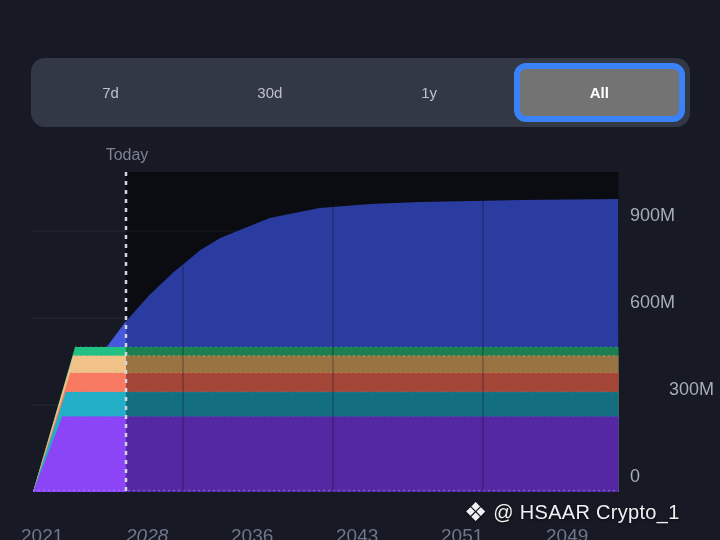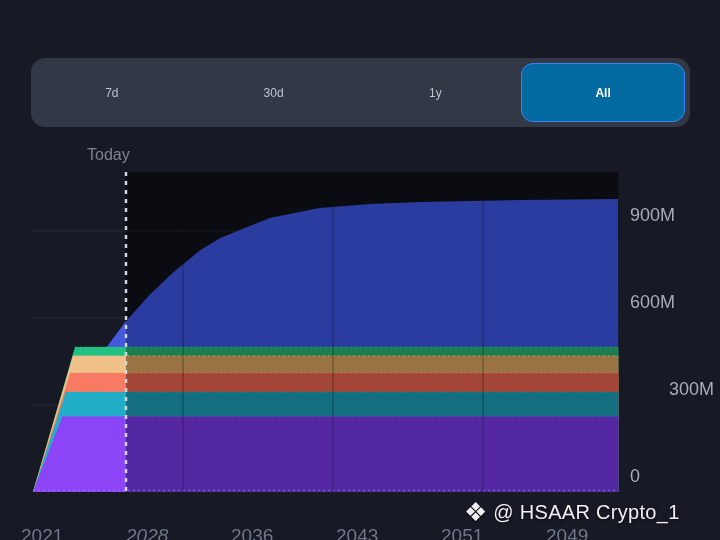--- a/index.html
+++ b/index.html
@@ -3,29 +3,29 @@
 <meta charset="utf-8">
 <style>
   html,body{margin:0;padding:0;background:#171a24;}
   body{width:720px;height:540px;overflow:hidden;font-family:"Liberation Sans",sans-serif;}
   .stage{position:relative;width:720px;height:540px;background:#171a24;}
 
   
   .segmented{position:absolute;left:31px;top:58px;width:659px;height:69px;
     background:#333847;border-radius:14px;display:flex;box-sizing:border-box;}
   .seg-item{flex:1;display:flex;align-items:center;justify-content:center;
-    color:#bdc2cc;font-size:12px;font-weight:500;cursor:pointer;border-radius:12px;}
-  .seg-item.selected{background:#0369a1;border:1px solid #3b82f6;margin:5px;
+    color:#bdc2cc;font-size:15px;font-weight:500;cursor:pointer;border-radius:12px;}
+  .seg-item.selected{background:#737373;border:6px solid #3b82f6;margin:5px;
     color:#ffffff;font-weight:700;}
 
   
   svg.chart{position:absolute;left:0;top:0;width:720px;height:540px;display:block;}
 
   
-  .today-label{position:absolute;left:87px;top:146px;width:80px;text-align:left;
+  .today-label{position:absolute;left:87px;top:146px;width:80px;text-align:center;
     color:#7d8393;font-size:16px;}
   .x-tick{position:absolute;top:525px;width:84px;margin-left:-42px;text-align:left;
     color:#70778a;font-size:19px;}
   .y-tick{position:absolute;left:630px;height:22px;line-height:22px;
     color:#a6acba;font-size:18px;}
 
   
   .watermark{position:absolute;left:464px;top:499px;display:flex;align-items:center;
     gap:6px;color:#eef0f4;text-shadow:0 1px 3px rgba(0,0,0,.65);}
   .wm-icon{font-size:26px;line-height:1;}

